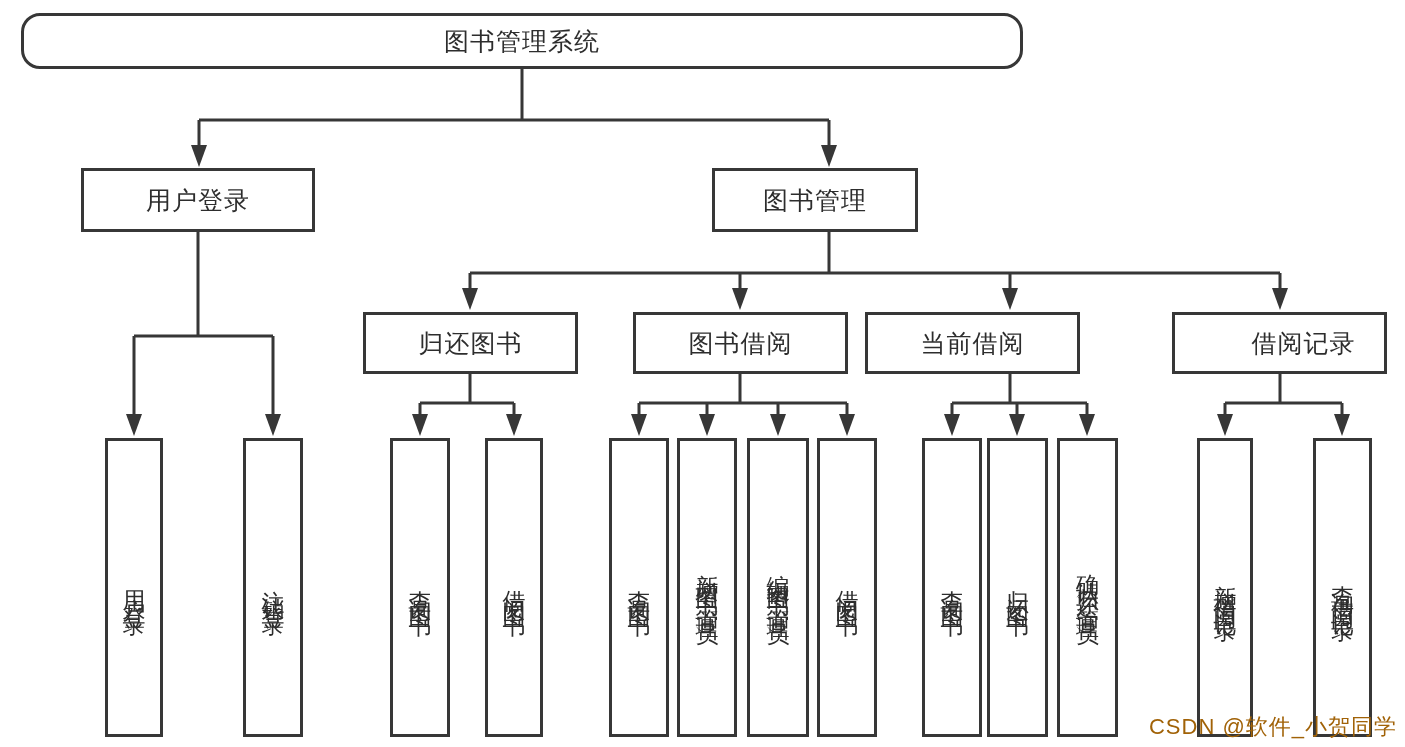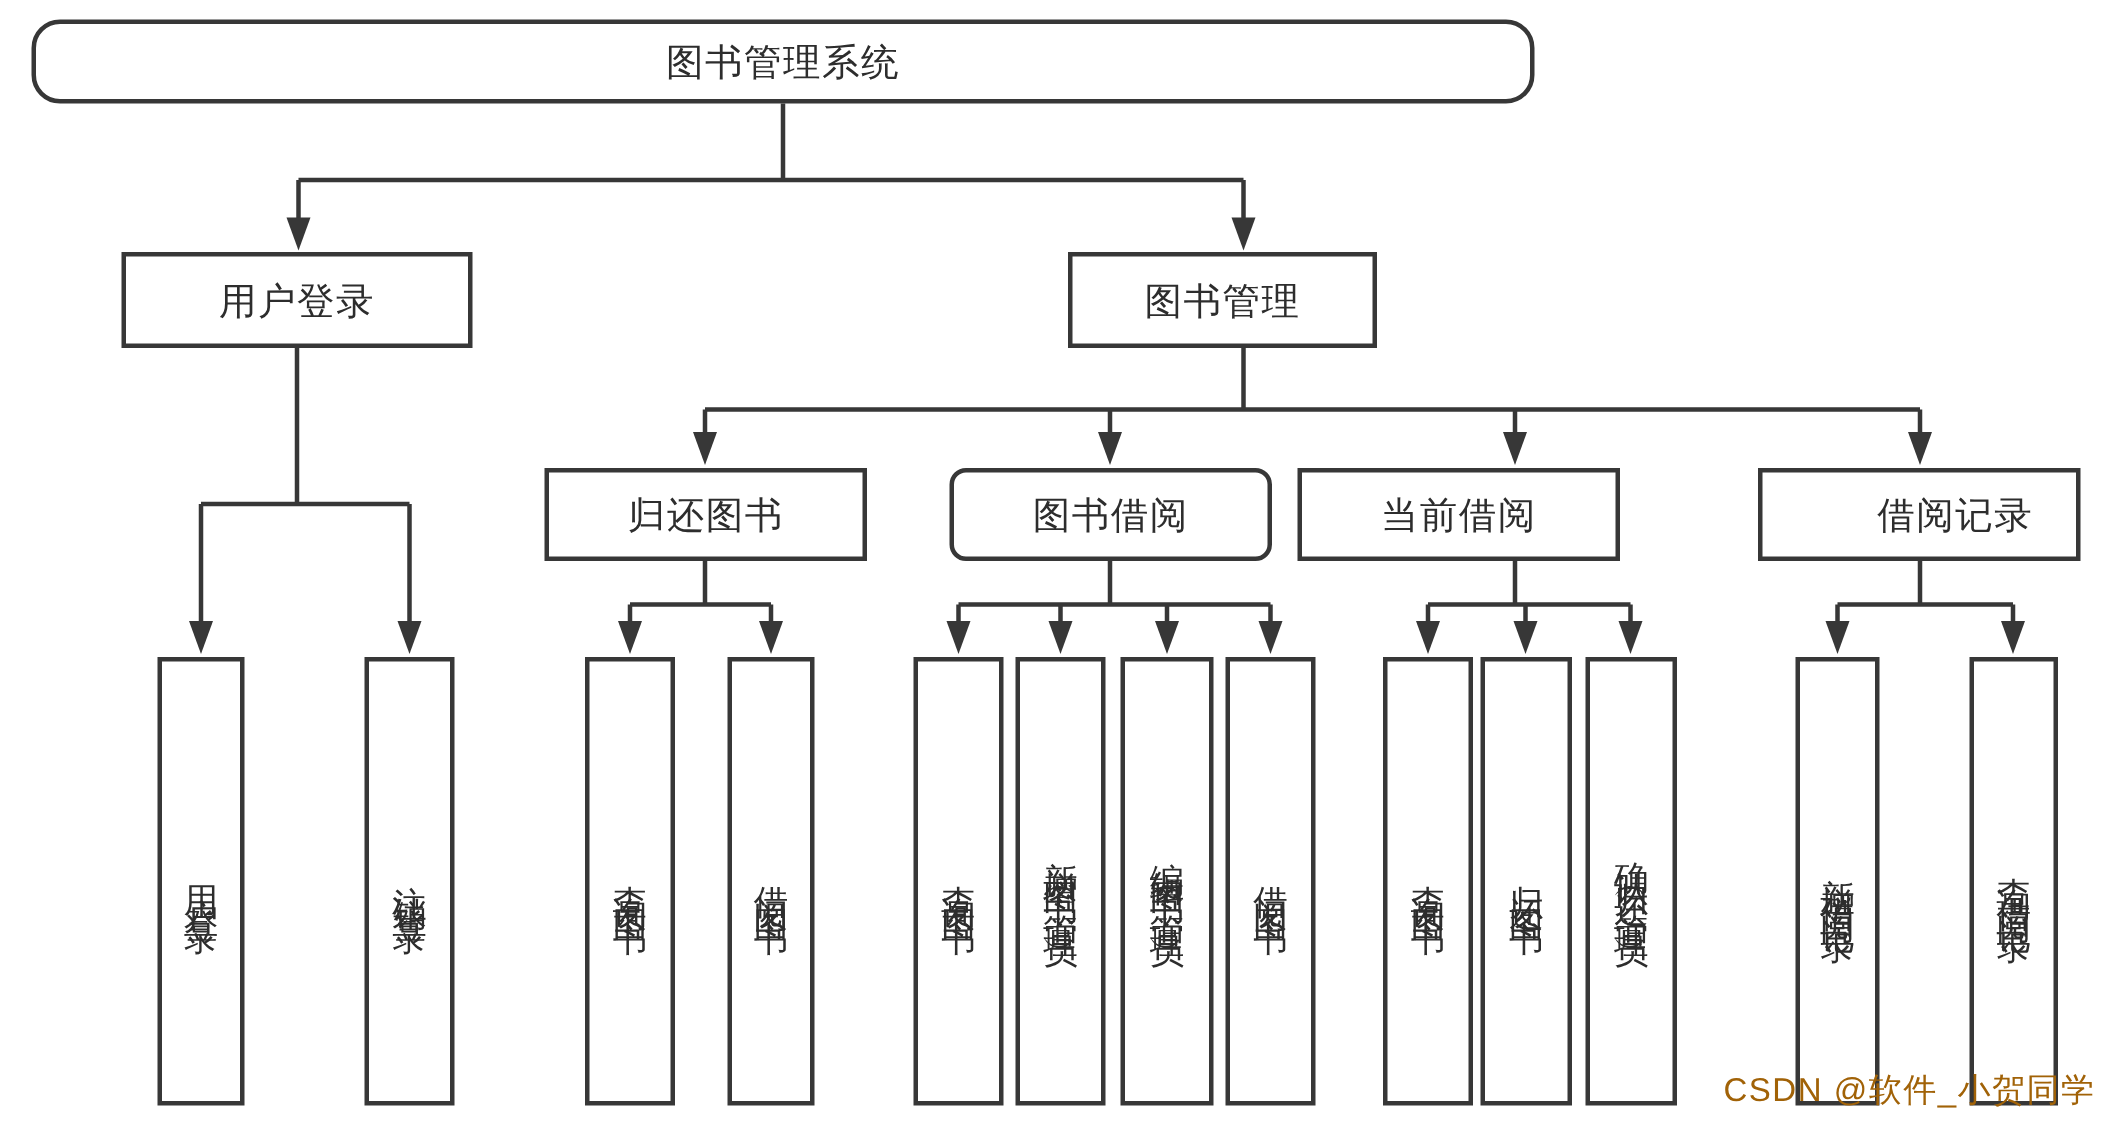--- a/index.html
+++ b/index.html
@@ -88,21 +88,21 @@
       <polygon points="1334,414 1350,414 1342,436"></polygon>
     </g>
   </svg>
 
   <div class="box" style="left:21px;top:13px;width:1002px;height:56px;border-radius:19px;">图书管理系统</div>
 
   <div class="box" style="left:81px;top:168px;width:234px;height:64px;">用户登录</div>
   <div class="box" style="left:712px;top:168px;width:206px;height:64px;">图书管理</div>
 
   <div class="box" style="left:363px;top:312px;width:215px;height:62px;">归还图书</div>
-  <div class="box" style="left:633px;top:312px;width:215px;height:62px;border-radius:11px;">图书借阅</div>
+  <div class="box" style="left:633px;top:312px;width:215px;height:62px;">图书借阅</div>
   <div class="box" style="left:865px;top:312px;width:215px;height:62px;">当前借阅</div>
   <div class="box" style="left:1172px;top:312px;width:215px;height:62px;padding-left:48px;">借阅记录</div>
 
   <div class="box vbox" style="left:105px;top:438px;width:58px;height:299px;">用户登录</div>
   <div class="box vbox" style="left:243px;top:438px;width:60px;height:299px;">注销登录</div>
 
   <div class="box vbox" style="left:390px;top:438px;width:60px;height:299px;">查询图书</div>
   <div class="box vbox" style="left:485px;top:438px;width:58px;height:299px;">借阅图书</div>
 
   <div class="box vbox" style="left:609px;top:438px;width:60px;height:299px;">查询图书</div>

